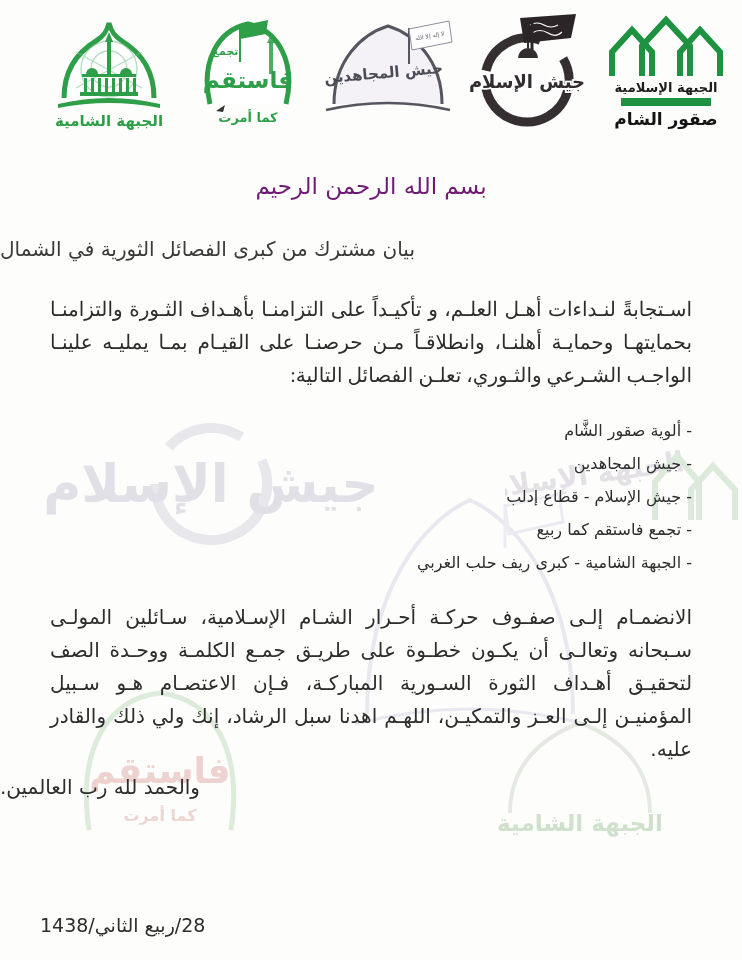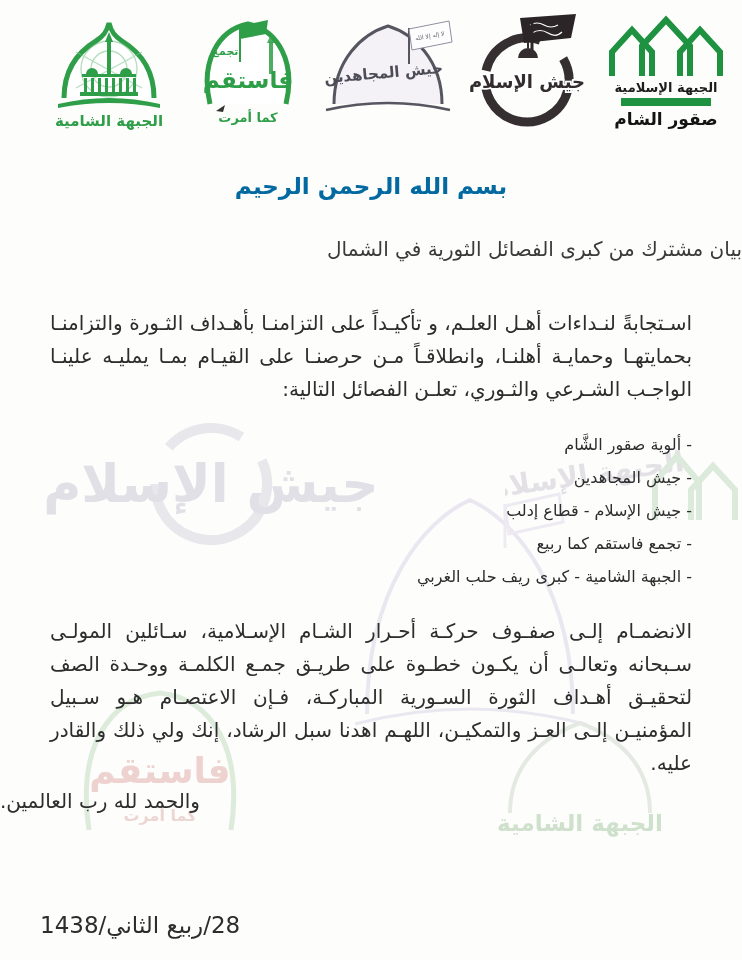--- a/index.html
+++ b/index.html
@@ -22,48 +22,48 @@
   .content { position:relative; z-index:1; }
 
   .logos-row {
     display:flex; justify-content:space-between; align-items:flex-start;
     padding:12px 34px 0 34px;
   }
   .logo { flex:0 0 auto;text-decoration:underline; }
 
   .bismillah {
     direction:rtl; text-align:center;
-    font-size:23px; font-weight:bold;
-    margin-top:30px; line-height:30px; color:#0369a1;
+    font-size:23px; font-weight:normal;
+    margin-top:30px; line-height:30px; color:#701a75;
   }
   .doc-title {
-    direction:rtl; text-align:right;
+    direction:rtl; text-align:left;
     font-size:20px; margin-top:34px; line-height:28px; color:#3a3a3a;
   }
   .para {
     direction:rtl; text-align:justify;
     font-size:20px; line-height:33px;
     margin-left:50px; margin-right:50px;
     color:#2d2d2d;
   }
-  .para1 { margin-top:44px; }
+  .para1 { margin-top:30px;font-family:Liberation Serif, serif; }
   .para2 { margin-top:22px; }
   .faction-list {
     direction:rtl;
     font-size:16px; line-height:33px;
     margin:22px 50px 0 50px;
   }
   .closing-line {
     direction:rtl; text-align:left;
     font-size:20px; margin-top:6px; line-height:30px;
   }
   .date-block {
     position:absolute; left:40px; bottom:20px;
     direction:rtl; text-align:left;
-    font-size:23px; line-height:29px; color:#2d2d2d;
+    font-size:19px; line-height:29px; color:#2d2d2d;
   }
 </style>
 </head>
 <body>
 
 <div class="page">
 
   <div class="watermarks">
 
     <div class="wm" style="left:46px; top:418px; width:330px; height:135px;">

